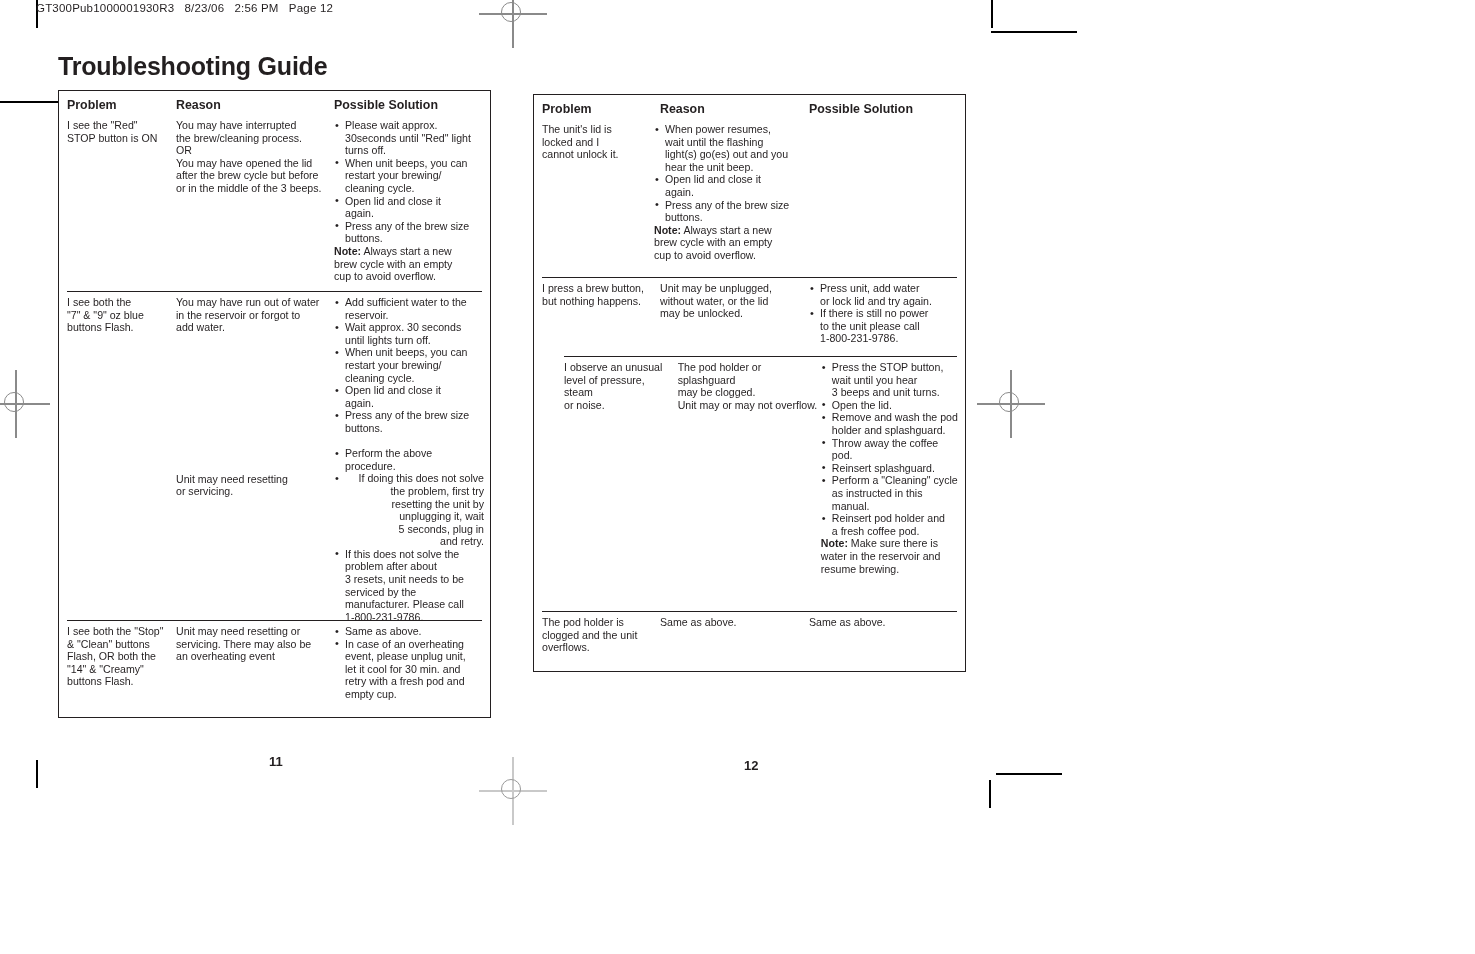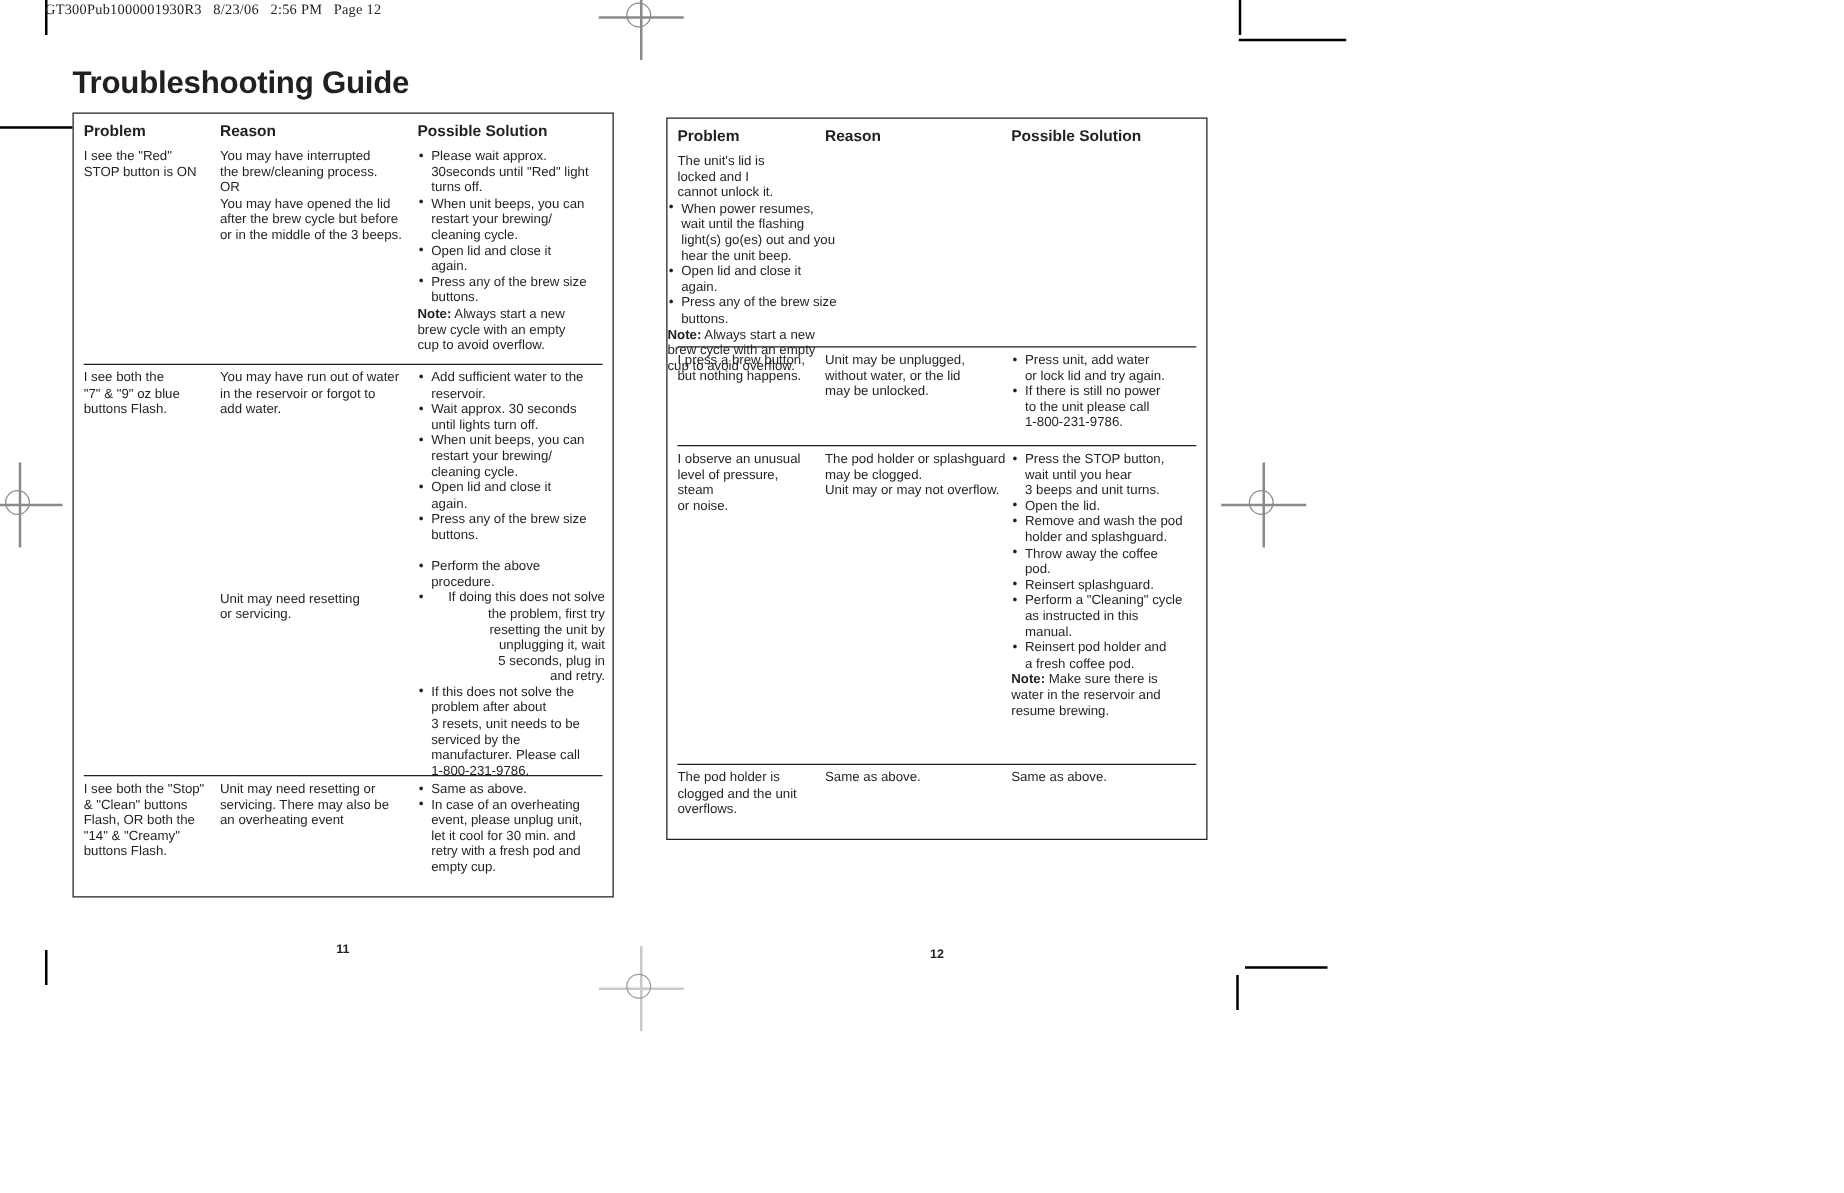--- a/index.html
+++ b/index.html
@@ -39,21 +39,21 @@
     background: transparent;
   }
   .regmark.faint .rh, .regmark.faint .rv { background: #c9c9c9; }
   .regmark.faint .rc { border-color: #9a9a9a; }
 
   
   .slug {
     position: absolute;
     left: 36px;
     top: 2px;
-    font-family: Liberation Serif, serif;
+    font-family: Liberation Sans, sans-serif;
     font-size: 11.5px;
     letter-spacing: 0.2px;
     color: #231f20;
     white-space: pre;
   }
 
   
   .page-title {
     position: absolute;
     left: 58px;
@@ -130,21 +130,21 @@
     top: -0.5px;
     font-size: 11px;
     line-height: 12.6px;
   }
   .note b { font-weight: bold; }
 
   .subblock { margin-top: 12.6px; }
 
   .pagenum {
     position: absolute;
-    font-size: 10px;
+    font-size: 13px;
     font-weight: bold;
     color: #231f20;
   }
 </style>
 </head>
 <body>
 
 <div id="page">
 
   <div class="cropmark" style="left:36px;  top:0px;   width:1.8px; height:28px;"></div>
@@ -285,21 +285,21 @@
   </div>
 
   <div class="tbl tbl-right">
 
     <div class="thead">
       <div class="th col1">Problem</div>
       <div class="th col2" style="padding-left:6px;">Reason</div>
       <div class="th col3">Possible Solution</div>
     </div>
 
-    <div class="trow" style="height:154px;flex-direction:column;">
+    <div class="trow" style="height:154px;">
       <div class="cell col1" style="white-space: pre-line;">The unit's lid is
 locked and I
 cannot unlock it.</div>
       <div class="cell col3">
         <ul class="bl">
           <li style="white-space: pre-line;">When power resumes,
 wait until the flashing
 light(s) go(es) out and you
 hear the unit beep.</li>
           <li style="white-space: pre-line;">Open lid and close it
@@ -323,21 +323,21 @@
         <ul class="bl">
           <li style="white-space: pre-line;">Press unit, add water
 or lock lid and try again.</li>
           <li style="white-space: pre-line;">If there is still no power
 to the unit please call
 1-800-231-9786.</li>
         </ul>
       </div>
     </div>
 
-    <div class="trow sep" style="height:250px;">
+    <div class="trow sep" style="height:250px;margin-left:22px;">
       <div class="cell col1" style="white-space: pre-line;">I observe an unusual
 level of pressure, steam
 or noise.</div>
       <div class="cell col2" style="padding-left: 6px; white-space: pre-line;">The pod holder or splashguard
 may be clogged.
 Unit may or may not overflow.</div>
       <div class="cell col3">
         <ul class="bl">
           <li style="white-space: pre-line;">Press the STOP button,
 wait until you hear

